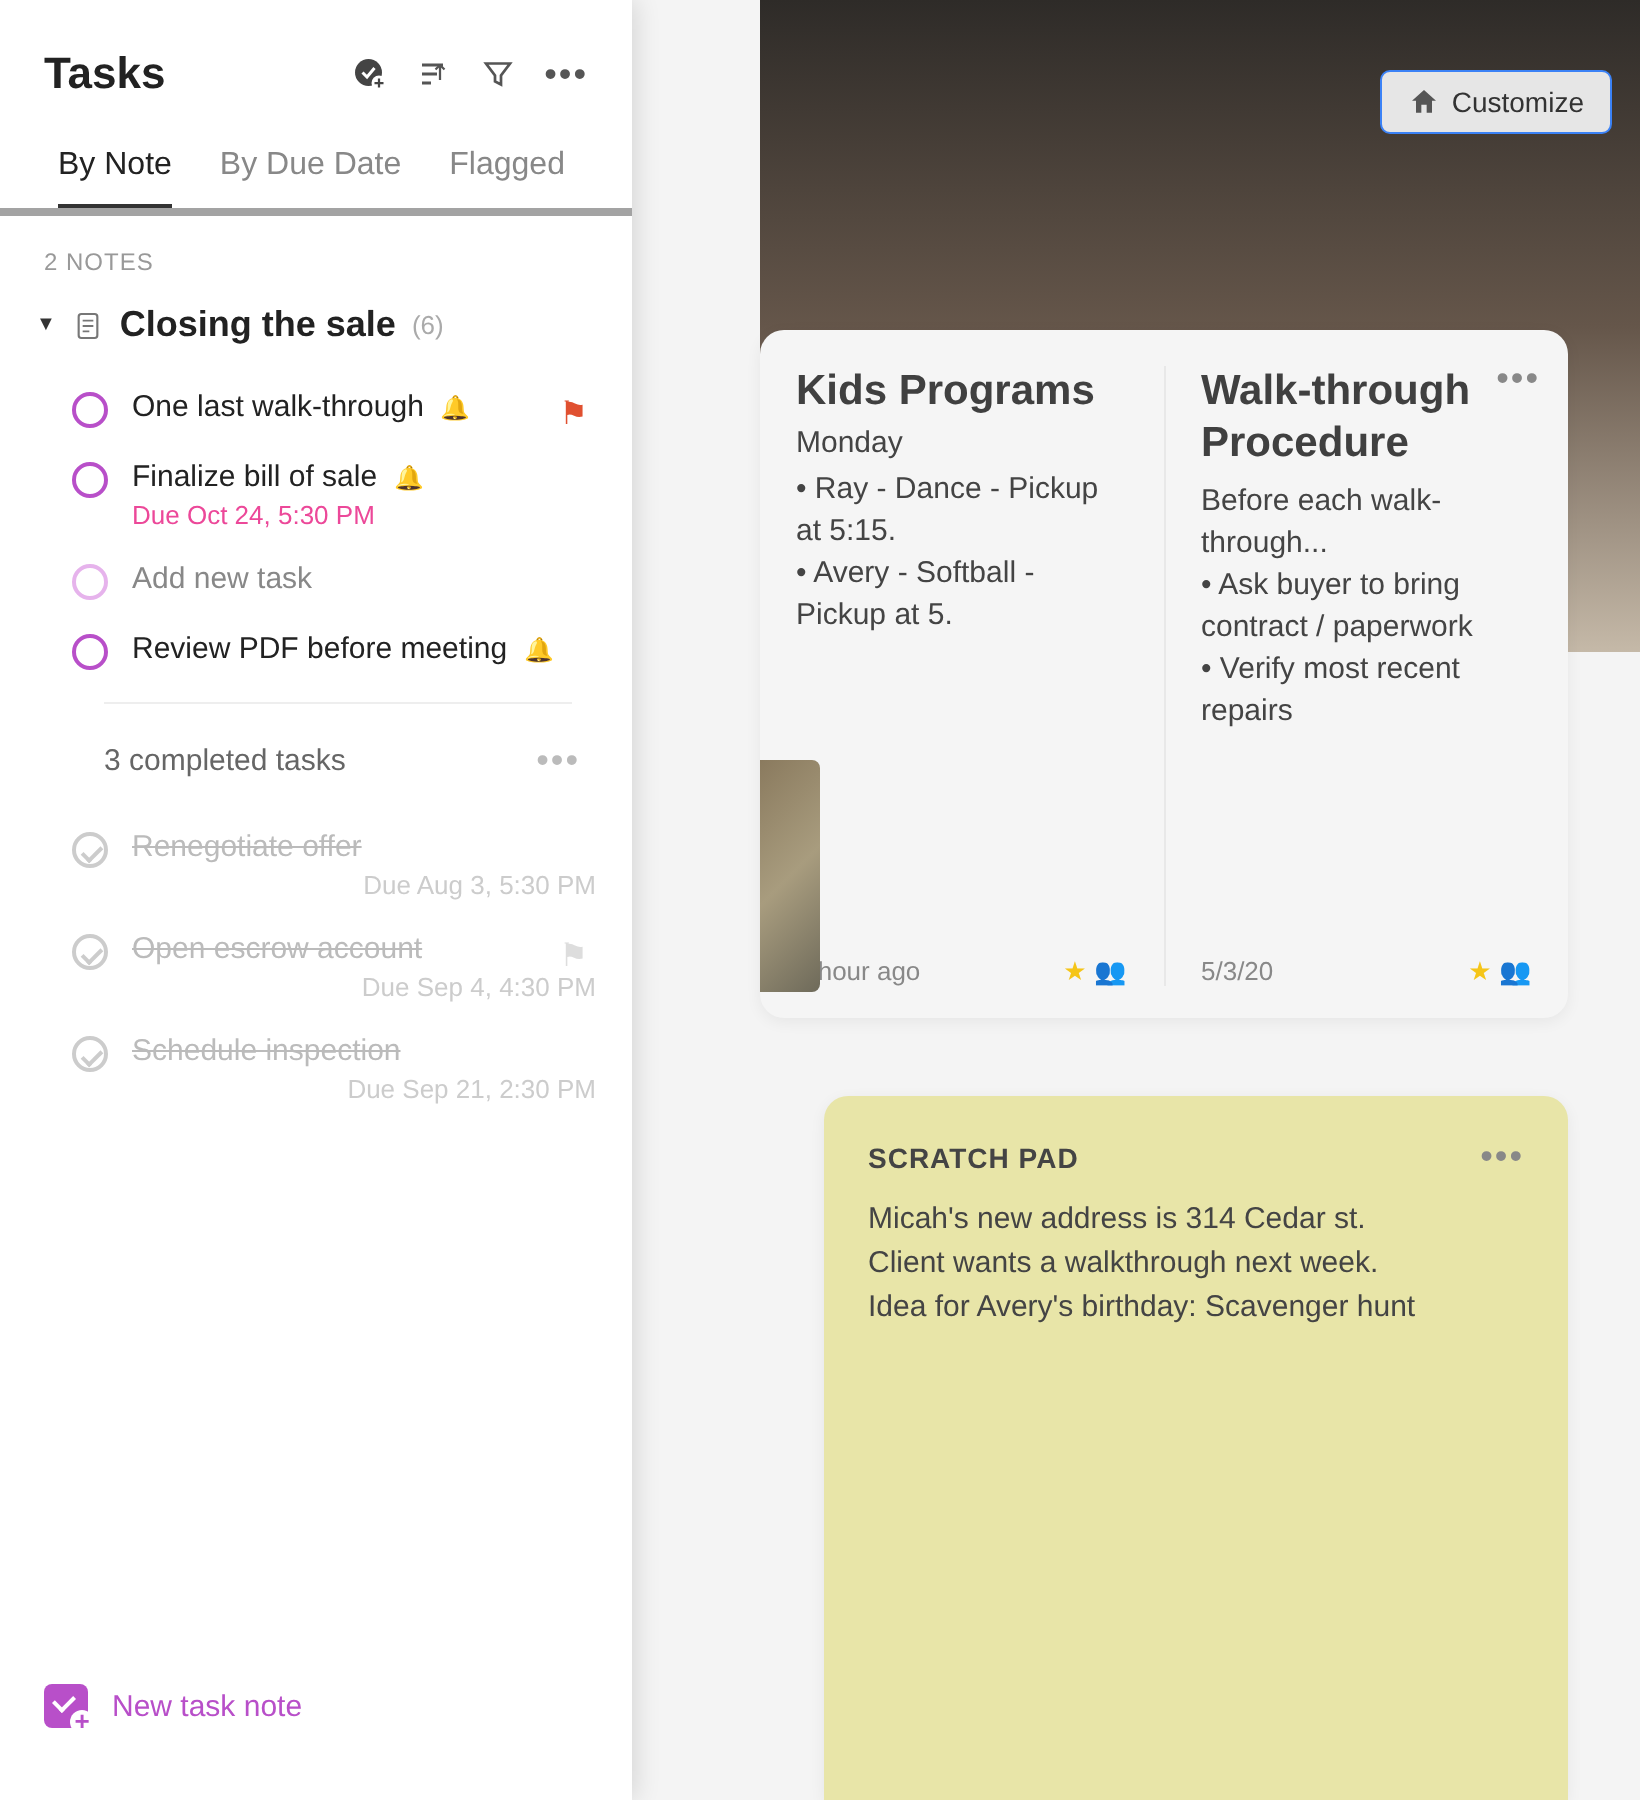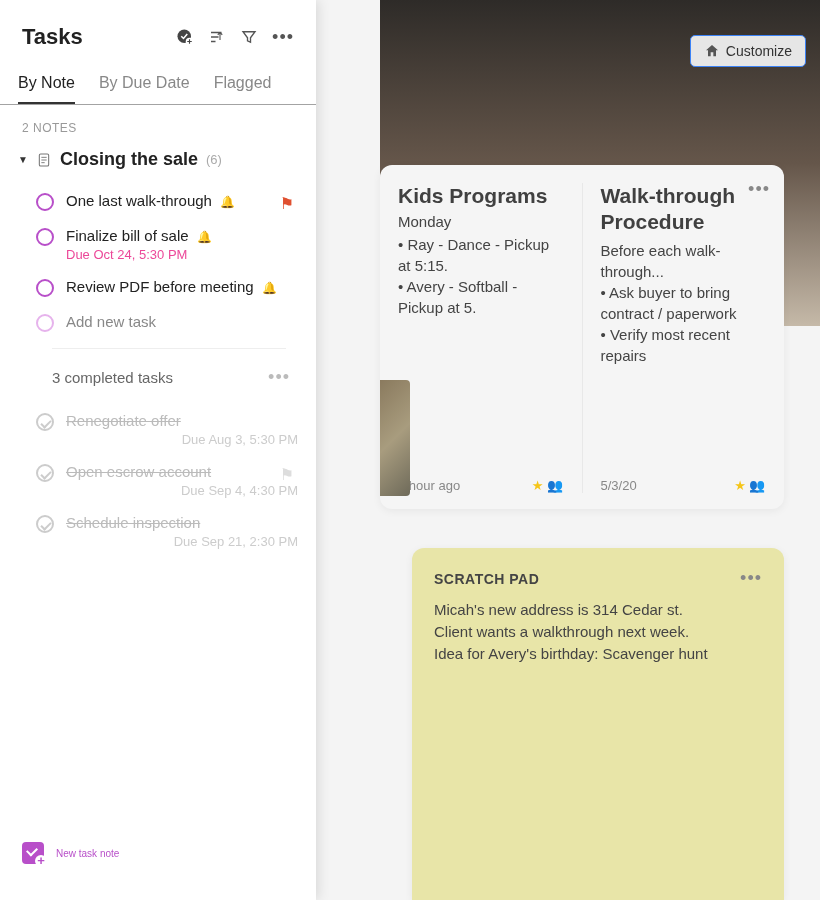--- a/index.html
+++ b/index.html
@@ -32,21 +32,21 @@
 .scratch-body { font-size: 15px; color: #444; line-height: 1.45; }
 
 
 .sidebar { position: absolute; left: 0; top: 0; width: 316px; bottom: 0; background: #fff; box-shadow: 2px 0 12px rgba(0,0,0,0.12); display: flex; flex-direction: column; }
 .sb-header { padding: 24px 22px 0 22px; display: flex; align-items: center; justify-content: space-between; }
 .sb-title { font-size: 22px; font-weight: 600; color: #222; }
 .sb-actions { display: flex; gap: 14px; align-items: center; color: #555; }
 .sb-actions > span { cursor: pointer; display: inline-flex; }
 .sb-actions svg { width: 18px; height: 18px; }
 
-.tabs { display: flex; gap: 24px; padding: 24px 22px 0 18px; border-bottom: 1px solid #a3a3a3; }
+.tabs { display: flex; gap: 24px; padding: 24px 22px 0 29px; border-bottom: 4px solid #a3a3a3; }
 .tab { font-size: 16px; color: #888; padding-bottom: 10px; cursor: pointer; }
 .tab.active { color: #222; font-weight: 500; border-bottom: 2px solid #333; }
 
 .notes-count { padding: 16px 22px 10px 22px; font-size: 12px; color: #999; letter-spacing: 0.5px; }
 
 .group { padding: 0 12px; }
 .group-header { display: flex; align-items: center; gap: 8px; padding: 4px 6px; cursor: pointer; }
 .group-header .chev { font-size: 10px; color: #333; }
 .group-header .note-icon { width: 16px; height: 16px; color: #666; }
 .group-header .name { font-size: 18px; font-weight: 600; color: #222; }
@@ -72,21 +72,21 @@
 .divider { border: none; border-top: 1px solid #eee; margin: 8px 18px 8px 40px; }
 
 .completed-row { display: flex; align-items: center; justify-content: space-between; padding: 10px 14px 6px 40px; }
 .completed-label { font-size: 15px; color: #666; }
 .completed-more { color: #bbb; font-size: 18px; letter-spacing: 1px; cursor: pointer; }
 
 .sb-footer { margin-top: auto; padding: 16px 22px 36px 22px; display: flex; align-items: center; gap: 12px; }
 .new-note-icon { width: 22px; height: 22px; background: #b84fc9; border-radius: 4px; position: relative; }
 .new-note-icon::after { content: "+"; position: absolute; bottom: -3px; right: -3px; color: #b84fc9; font-weight: 700; font-size: 13px; background: #fff; border-radius: 50%; width: 12px; height: 12px; line-height: 11px; text-align: center; }
 .new-note-icon::before { content: ""; position: absolute; left: 5px; top: 5px; width: 8px; height: 5px; border-left: 2px solid #fff; border-bottom: 2px solid #fff; transform: rotate(-45deg); }
-.new-note-label { font-size: 10px; color: #b84fc9; font-weight: 500; cursor: pointer; }
+.new-note-label { font-size: 15px; color: #b84fc9; font-weight: 500; cursor: pointer; }
 </style>
 </head>
 <body>
 
 <div class="bg-area">
   <div class="bg-dark"></div>
   <div class="customize-btn">
     <svg viewBox="0 0 24 24">
         <path fill="#555" d="M12 3l9 8h-3v9h-4v-6H10v6H6v-9H3z"></path>
       </svg>
@@ -196,32 +196,32 @@
 
       <div class="task">
         <span class="circle unchecked"></span>
         <div class="content">
           <span class="title">Finalize bill of sale</span>
           <span class="bell">🔔</span>
           <div class="due">Due Oct 24, 5:30 PM</div>
         </div>
       </div>
 
+      <div class="task add">
+        <span class="circle unchecked faded"></span>
+        <div class="content">
+          <span class="title">Add new task</span>
+        </div>
+      </div>
+
       <div class="task">
         <span class="circle unchecked"></span>
         <div class="content">
           <span class="title">Review PDF before meeting</span>
           <span class="bell">🔔</span>
-        </div>
-      </div>
-
-      <div class="task add">
-        <span class="circle unchecked faded"></span>
-        <div class="content">
-          <span class="title">Add new task</span>
         </div>
       </div>
     </div>
 
     <hr class="divider">
 
     <div class="completed-row">
       <span class="completed-label">3 completed tasks</span>
       <span class="completed-more">•••</span>
     </div>

